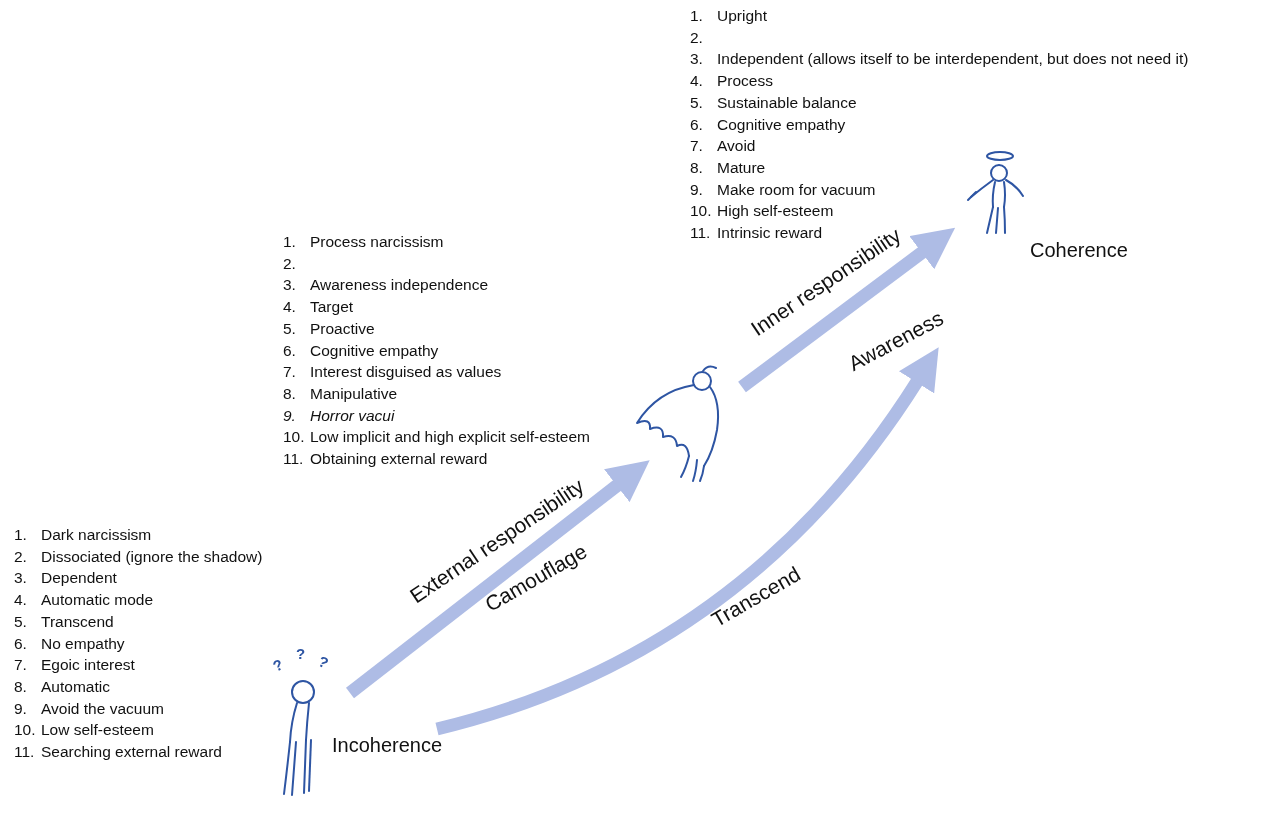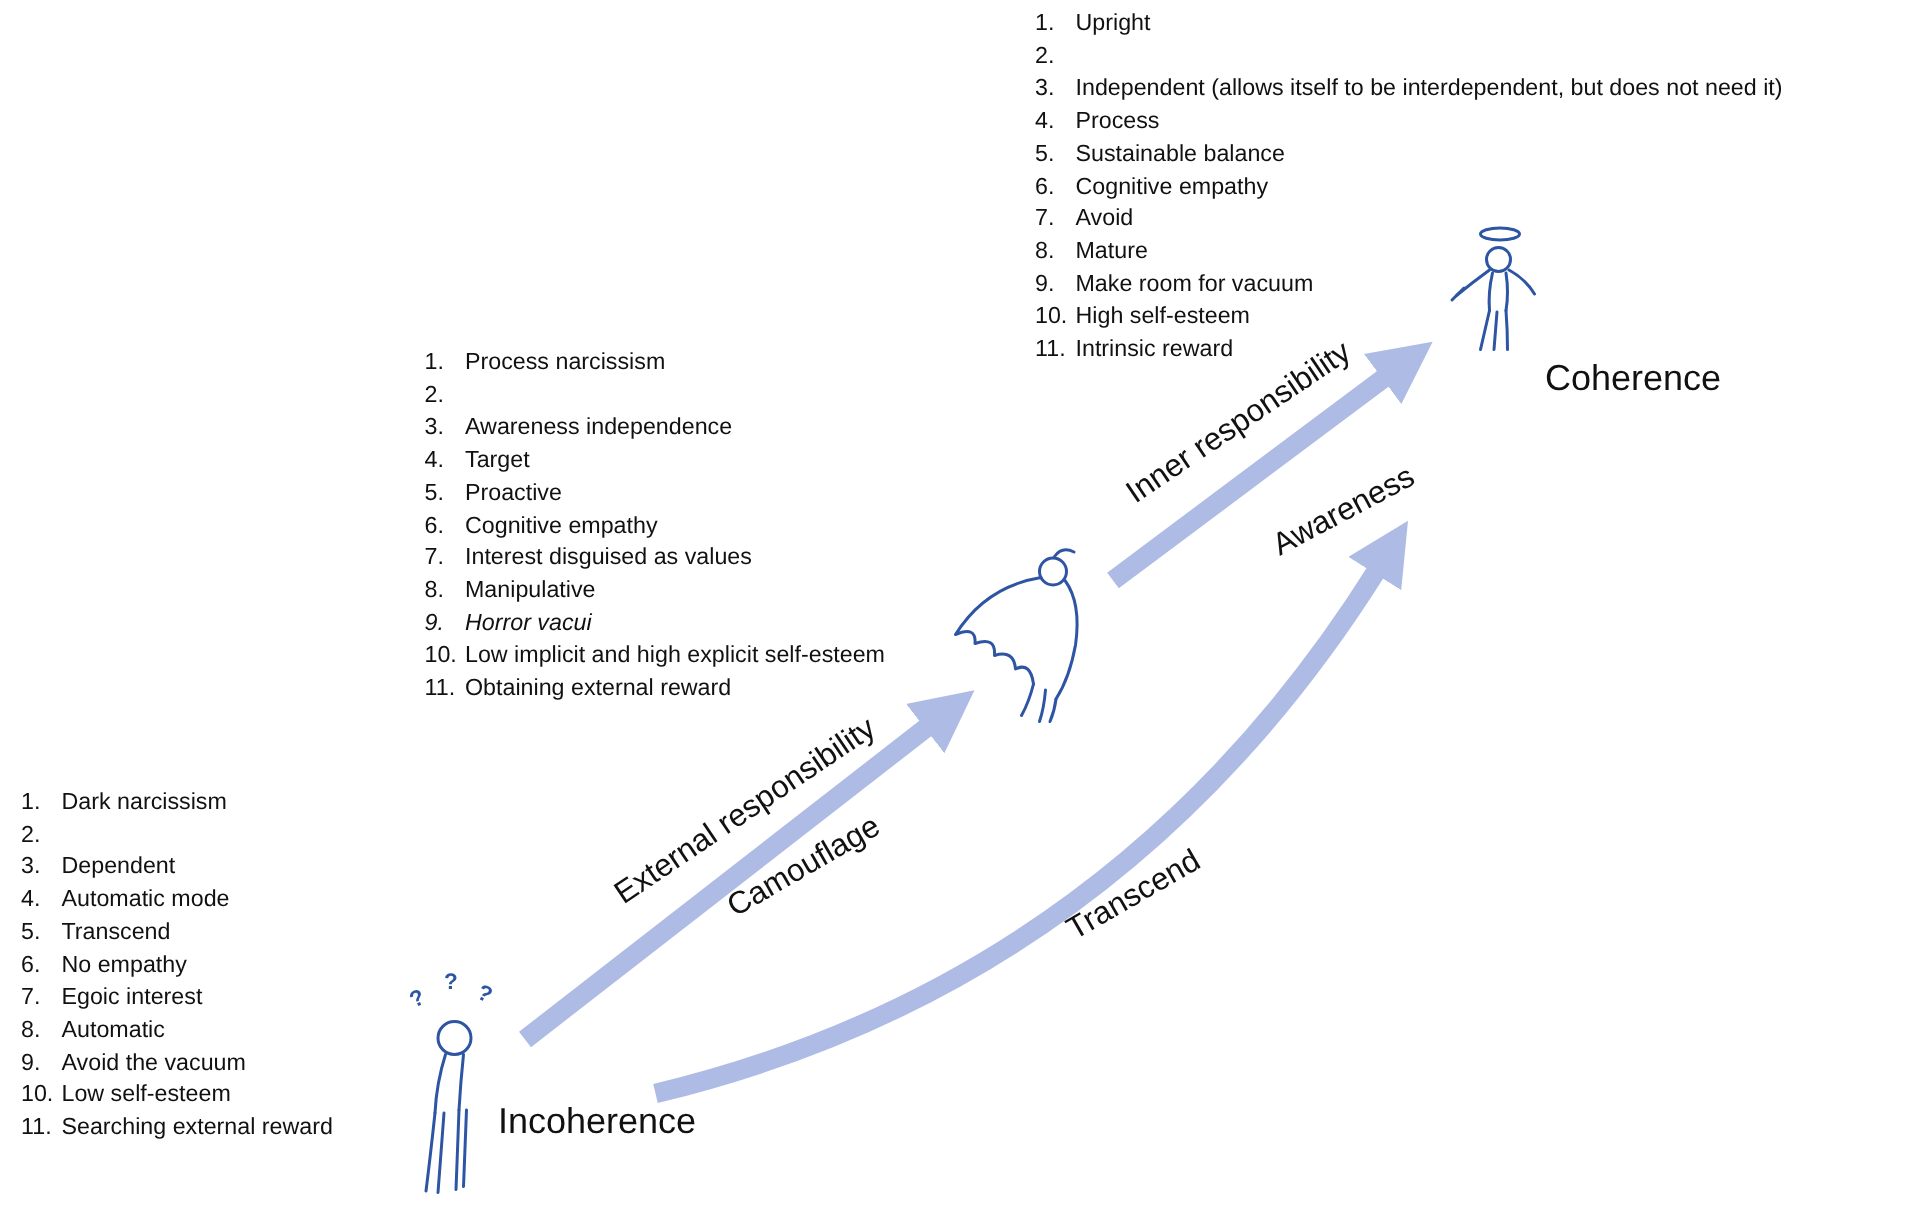--- a/index.html
+++ b/index.html
@@ -52,21 +52,21 @@
     white-space: nowrap;
   }
   .trait-list .li { display: flex; }
   .trait-list .num {
     flex: 0 0 27px;
     width: 27px;
   }
   .trait-list .li.italic { font-style: italic; }
   .node-label {
     position: absolute;
-    font-size: 24px;
+    font-size: 20px;
     color: var(--text);
     white-space: nowrap;
     text-align: right;
   }
   .arrow-label {
     position: absolute;
     font-size: 21px;
     color: var(--text);
     white-space: nowrap;
     transform-origin: center center;
@@ -131,20 +131,21 @@
     </g>
   </svg>
 
   <div class="trait-list" style="left:14px; top:524px;">
       <div class="li">
         <span class="num">1.</span>
         <span class="txt">Dark narcissism</span>
       </div>
       <div class="li">
         <span class="num">2.</span>
+        <span class="txt">Dissociated (ignore the shadow)</span>
       </div>
       <div class="li">
         <span class="num">3.</span>
         <span class="txt">Dependent</span>
       </div>
       <div class="li">
         <span class="num">4.</span>
         <span class="txt">Automatic mode</span>
       </div>
       <div class="li">

